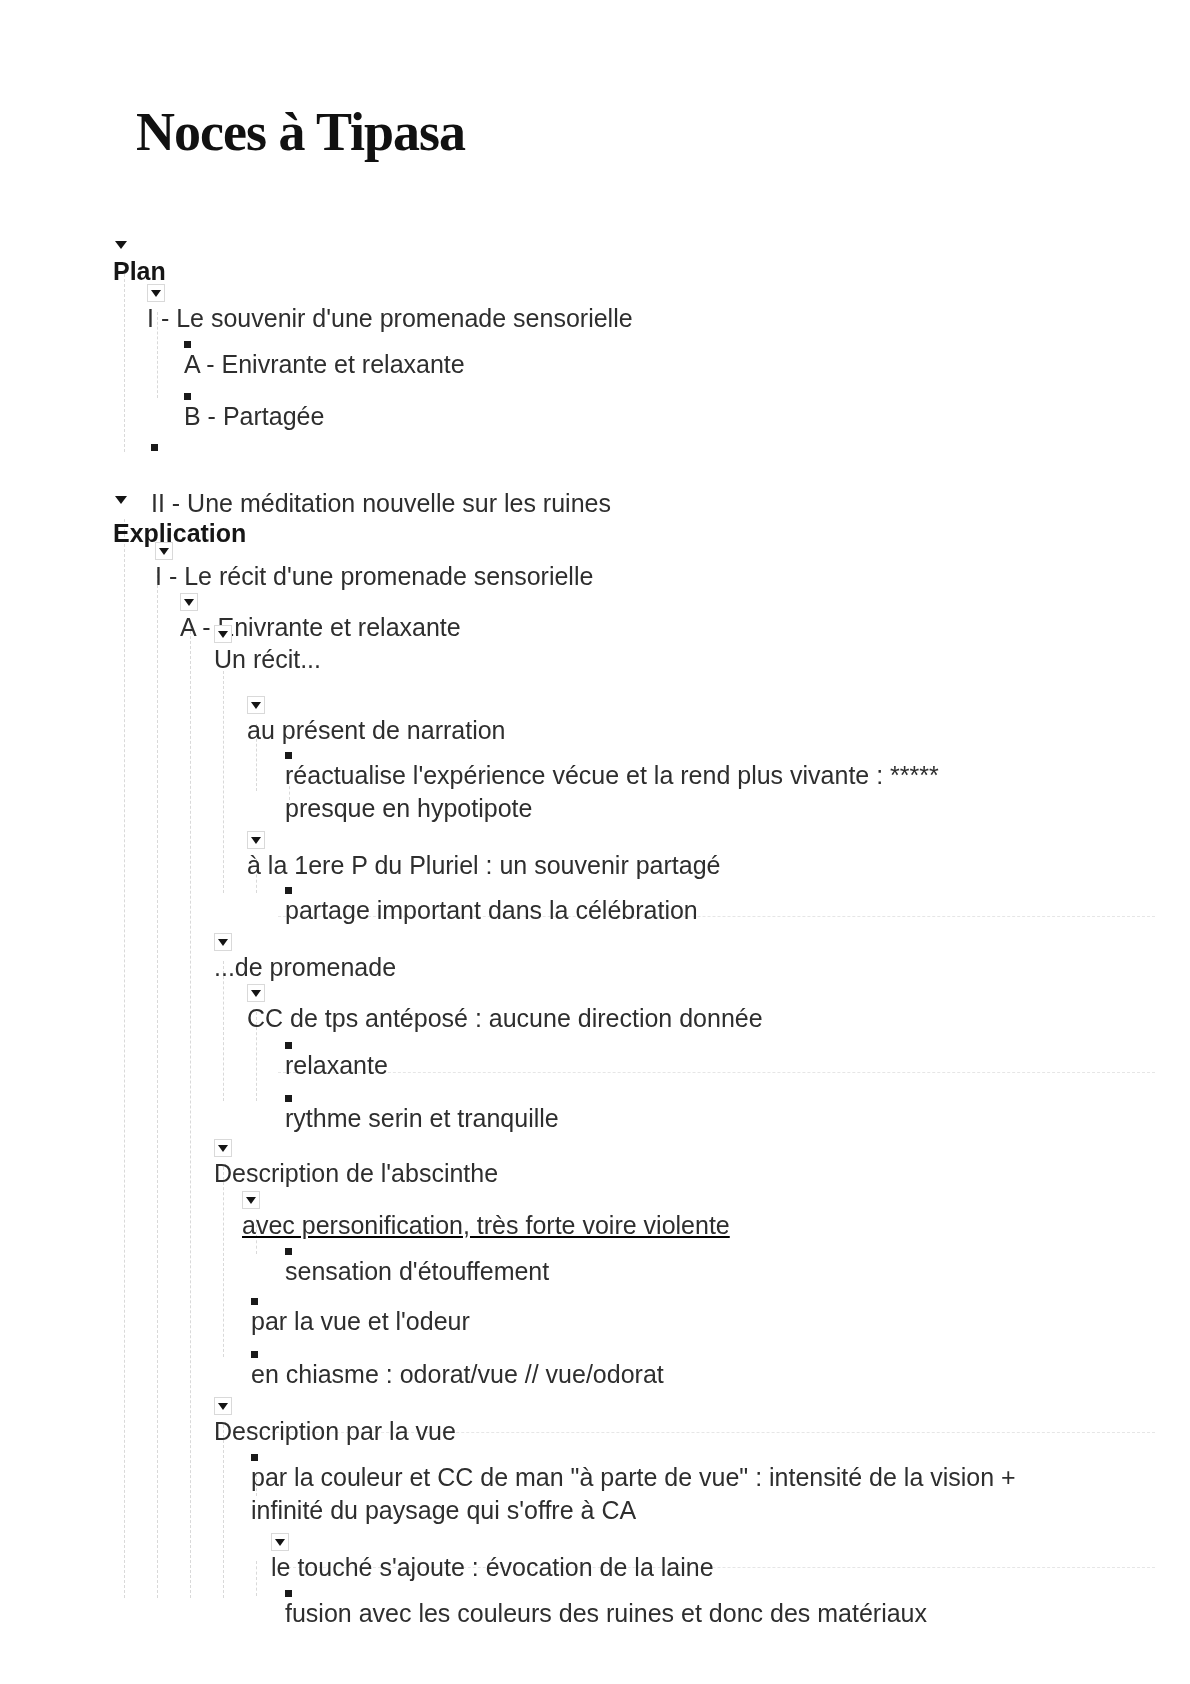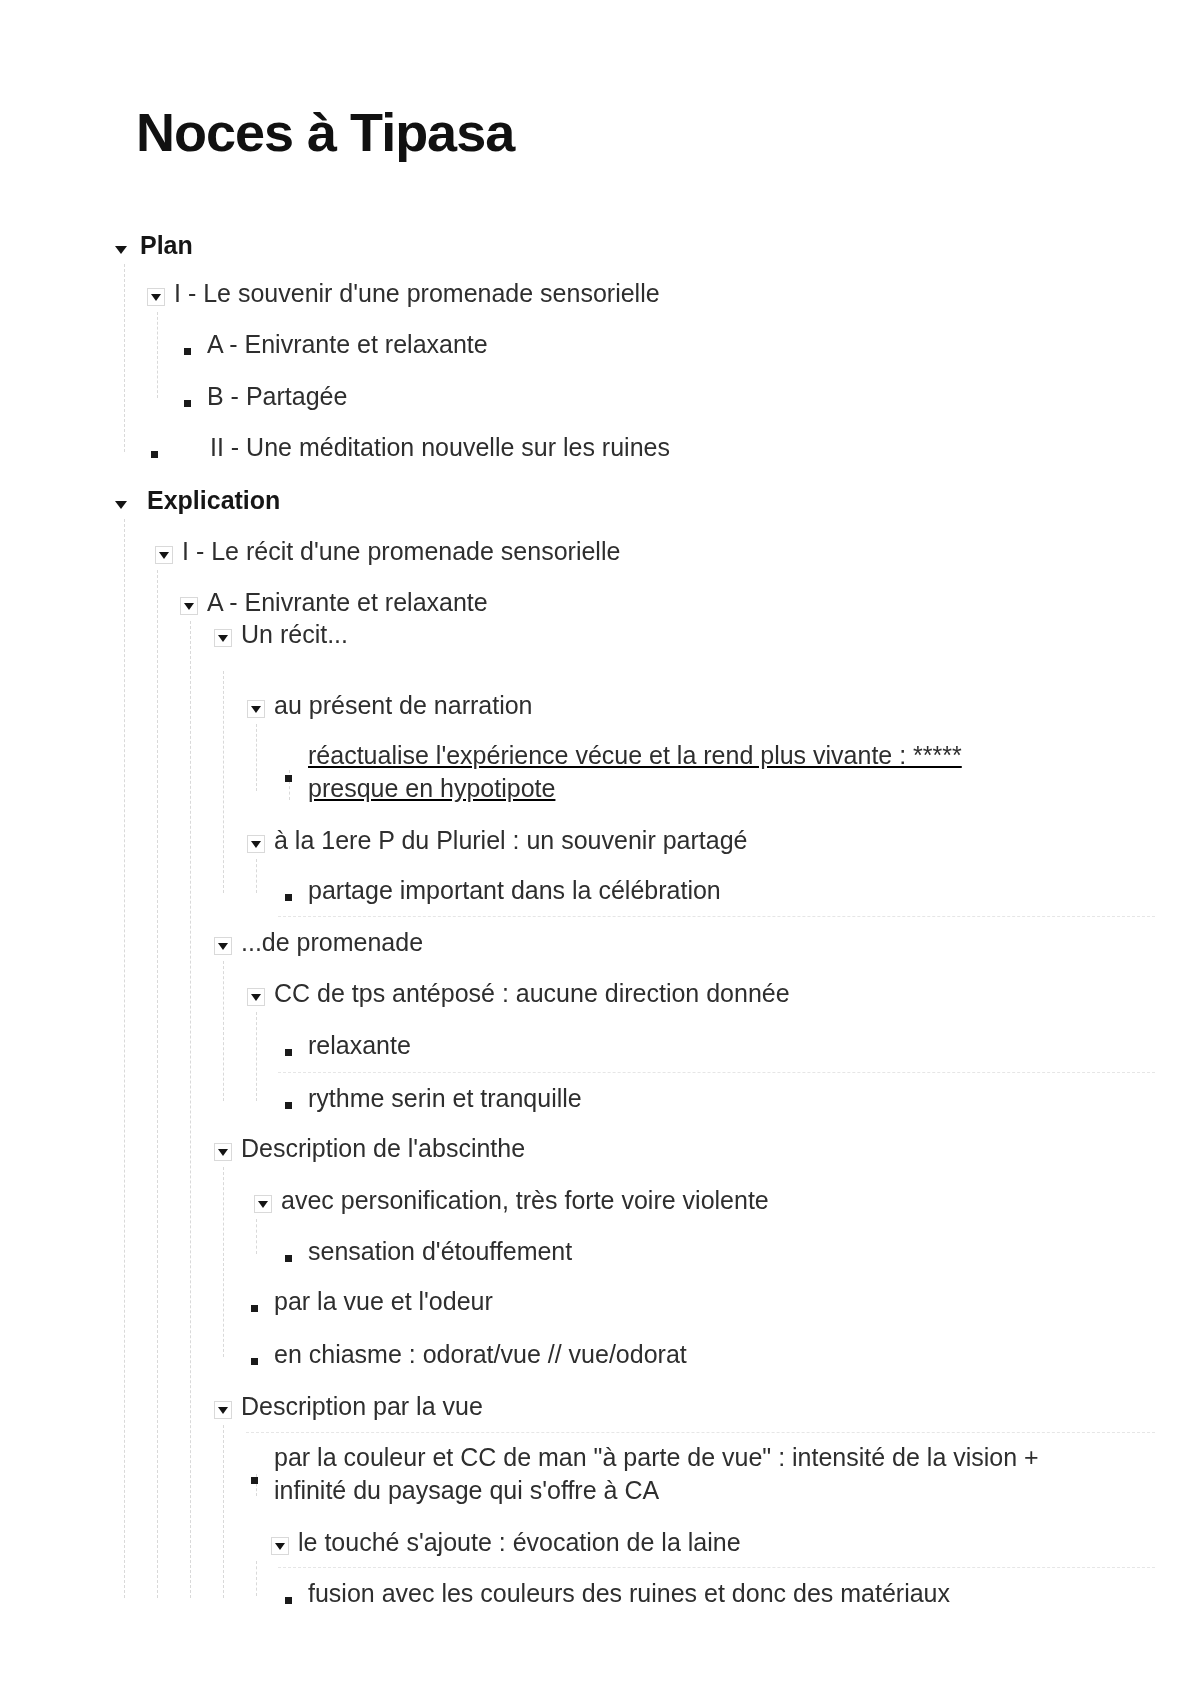--- a/index.html
+++ b/index.html
@@ -2,23 +2,23 @@
 <html><head>
 <meta charset="utf-8">
 <style>
   html,body{margin:0;padding:0;}
   body{
     width:1190px;height:1684px;background:#ffffff;position:relative;overflow:hidden;
     font-family:"Liberation Sans","DejaVu Sans",sans-serif;
   }
   .title{
     position:absolute;left:136px;top:100px;
-    font-size:54px;font-weight:700;color:#111;letter-spacing:-1px;line-height:64px;
-  }
-  .row{position:absolute;display:flex;align-items:center;}
+    font-size:54px;font-weight:700;color:#111;letter-spacing:-1px;line-height:64px;font-family:Liberation Serif, serif;
+  }
+  .row{position:absolute;display:flex;align-items:flex-start;flex-direction:column;}
   .row .text{
     font-size:25px;line-height:33px;color:#2e2e2e;white-space:pre-line;
   }
   .row.h0 .text{font-size:25px;line-height:36px;font-weight:700;color:#161616;}
   
   .toggle{
     width:18px;height:18px;box-sizing:border-box;border:1px solid #d9d9d9;
     display:flex;align-items:center;justify-content:center;
     margin-top:7px;margin-right:9px;flex:0 0 auto;background:#fff;cursor:pointer;
   }
@@ -111,21 +111,21 @@
       <span class="tri"></span>
     </span>
   <span class="text">Un récit...</span>
 </div>
 <div class="row" style="left:247px;top:689px;">
   <span class="toggle">
       <span class="tri"></span>
     </span>
   <span class="text">au présent de narration</span>
 </div>
-<div class="row" style="left:285px;top:739px;text-decoration:underline;">
+<div class="row" style="left:285px;top:739px;">
   <span class="bullet"></span>
   <span class="text">réactualise l'expérience vécue et la rend plus vivante : *****
 presque en hypotipote</span>
 </div>
 <div class="row" style="left:247px;top:824px;">
   <span class="toggle">
       <span class="tri"></span>
     </span>
   <span class="text">à la 1ere P du Pluriel : un souvenir partagé</span>
 </div>
@@ -152,21 +152,21 @@
 <div class="row" style="left:285px;top:1082px;">
   <span class="bullet"></span>
   <span class="text">rythme serin et tranquille</span>
 </div>
 <div class="row" style="left:214px;top:1132px;">
   <span class="toggle">
       <span class="tri"></span>
     </span>
   <span class="text">Description de l'abscinthe</span>
 </div>
-<div class="row" style="left:254px;top:1184px;">
+<div class="row" style="left:242px;top:1184px;text-decoration:underline;">
   <span class="toggle">
       <span class="tri"></span>
     </span>
   <span class="text">avec personification, très forte voire violente</span>
 </div>
 <div class="row" style="left:285px;top:1235px;">
   <span class="bullet"></span>
   <span class="text">sensation d'étouffement</span>
 </div>
 <div class="row" style="left:251px;top:1285px;">

